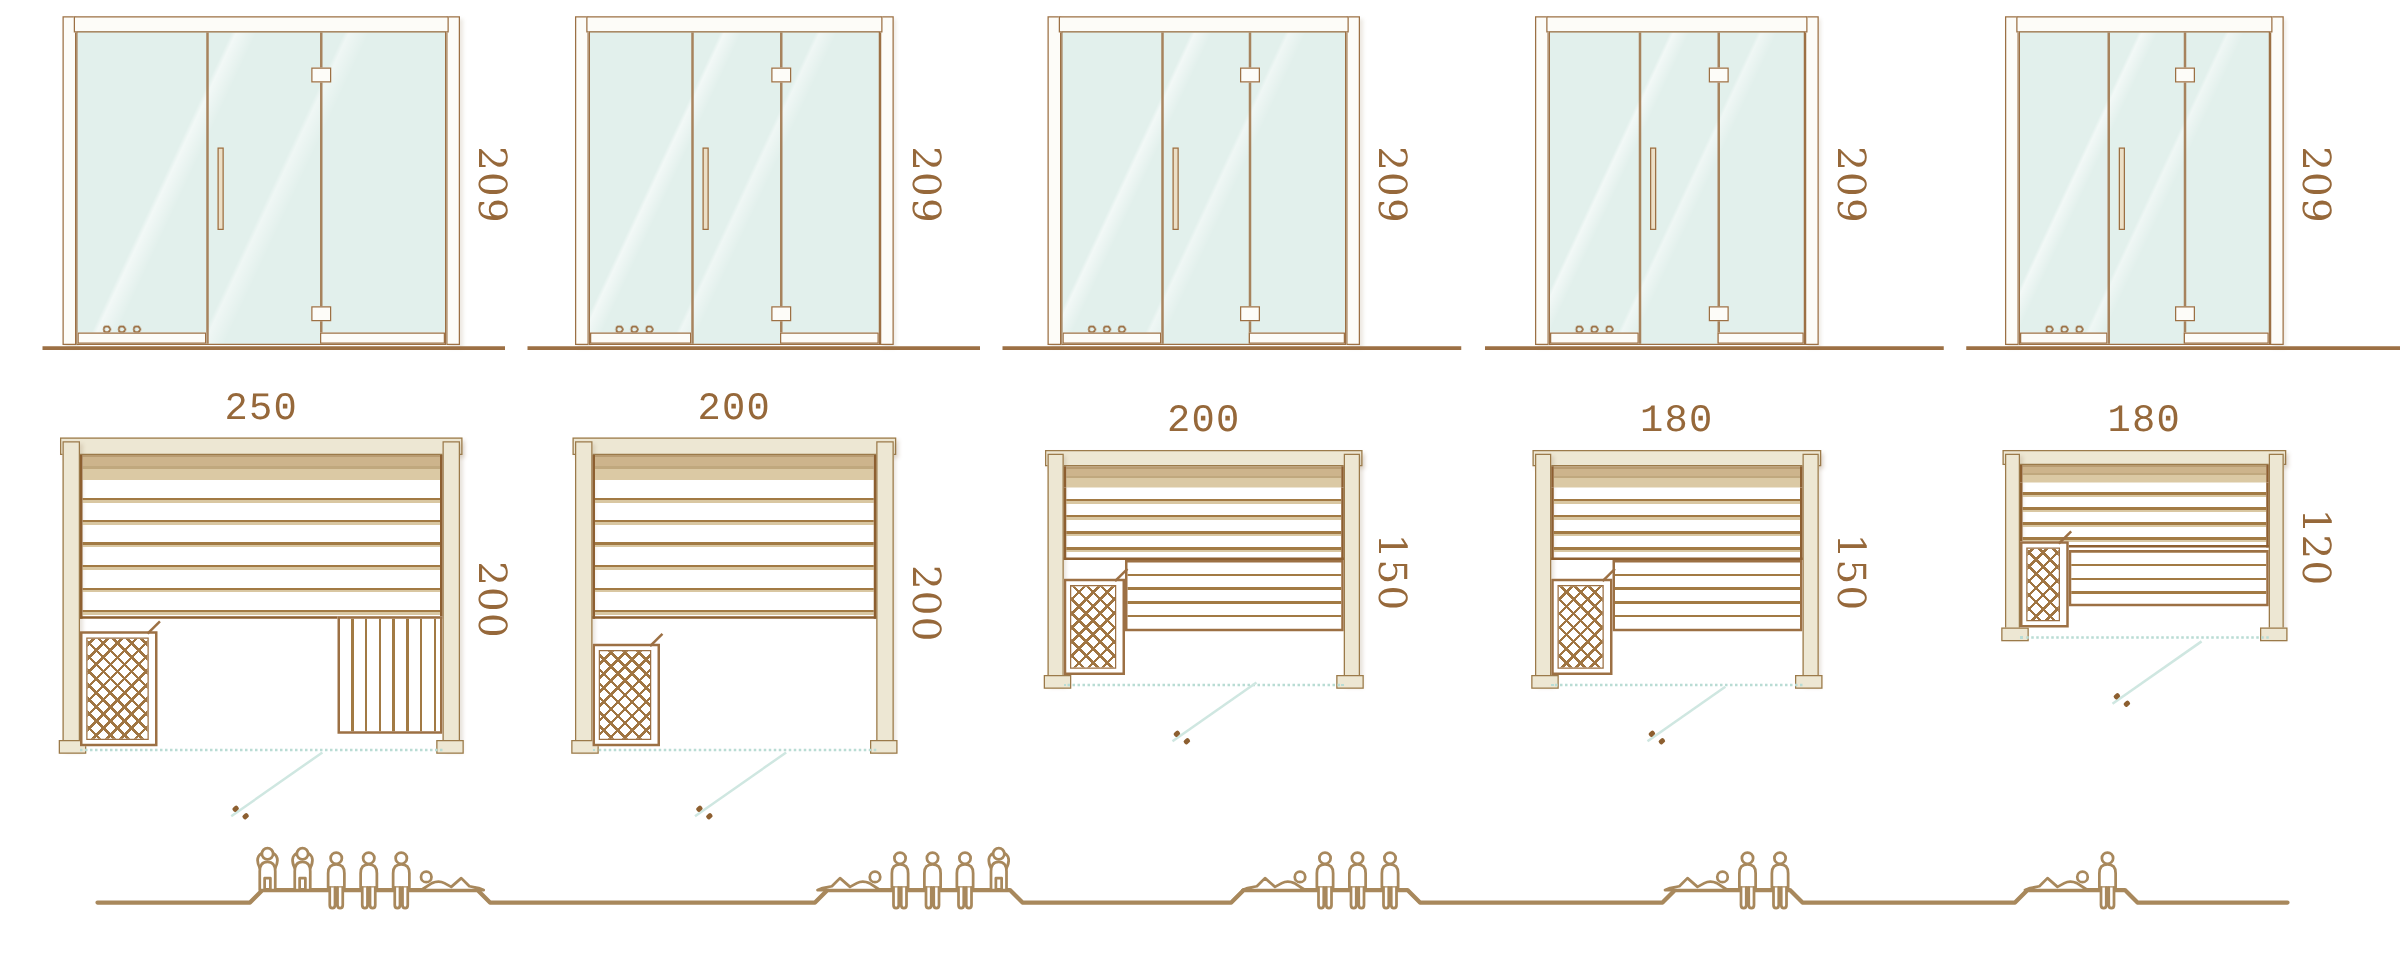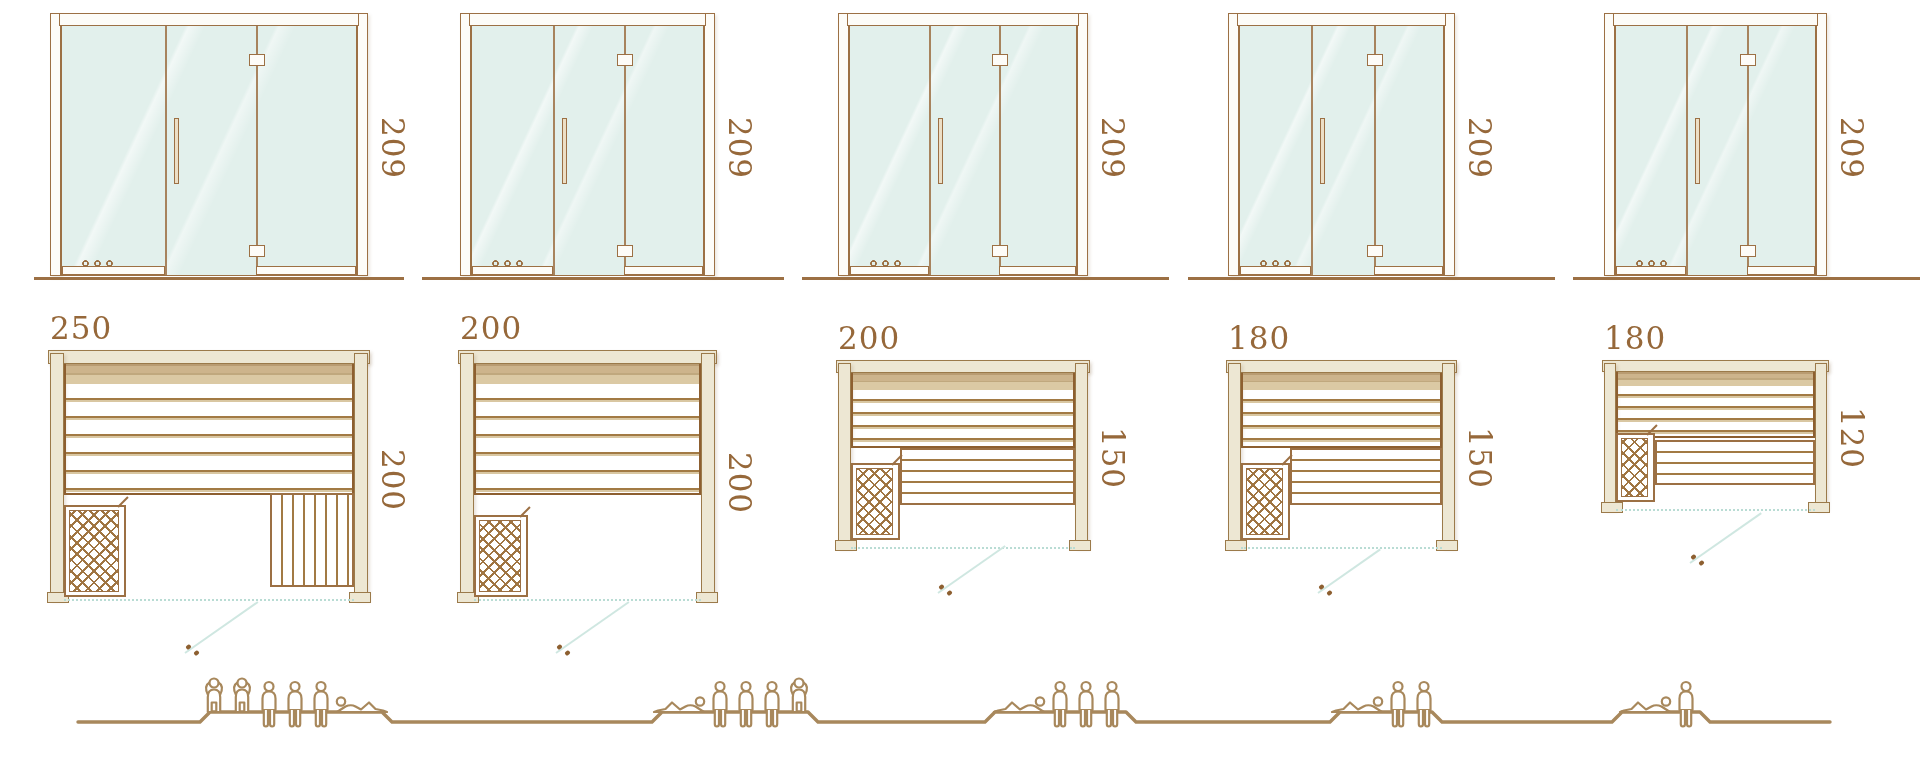--- a/index.html
+++ b/index.html
@@ -94,22 +94,22 @@
         background:var(--brown);transform:rotate(-45deg);}
   .heater-in{left:3px;top:3px;right:5px;bottom:3px;border:1.5px solid var(--brown);
         background:repeating-linear-gradient(45deg,transparent 0 6px,#a07542 6px 8px),
                    repeating-linear-gradient(-45deg,transparent 0 6px,#a07542 6px 8px);}
   .frontdots{left:var(--wt);right:var(--wt);bottom:-1px;height:0;border-top:2px dotted var(--dots);}
   .swing{left:var(--sw-x);top:var(--sw-y);width:var(--sw-len);height:2px;background:var(--swing);
          transform-origin:0 50%;transform:rotate(-35deg);}
   .pivot{width:5px;height:4px;background:#8d5f30;border-radius:1.5px;transform:rotate(-40deg);}
   .p1{left:calc(var(--sw-x) + 1px);top:calc(var(--sw-y) - 7px);}
   .p2{left:calc(var(--sw-x) + 9px);top:calc(var(--sw-y) - 1px);}
-  .wlabel{left:0;right:0;top:-40px;height:34px;color:var(--label);
-          font-size:31px;letter-spacing:1px;}
+  .wlabel{left:0;right:0;top:-40px;height:34px;text-align:center;color:var(--label);
+          font-size:31px;letter-spacing:1px;font-family:Liberation Mono, monospace;}
   .dlabel{left:calc(var(--w) + 25px);top:var(--dl-cy);transform:translate(-50%,-50%) rotate(90deg);
           color:var(--label);font-size:31px;letter-spacing:1px;white-space:nowrap;}
 
   
   #people-svg{position:absolute;left:0;top:655px;width:1920px;height:110px;color:var(--people);}
 </style>
 </head>
 <body>
 
 <div id="stage">

